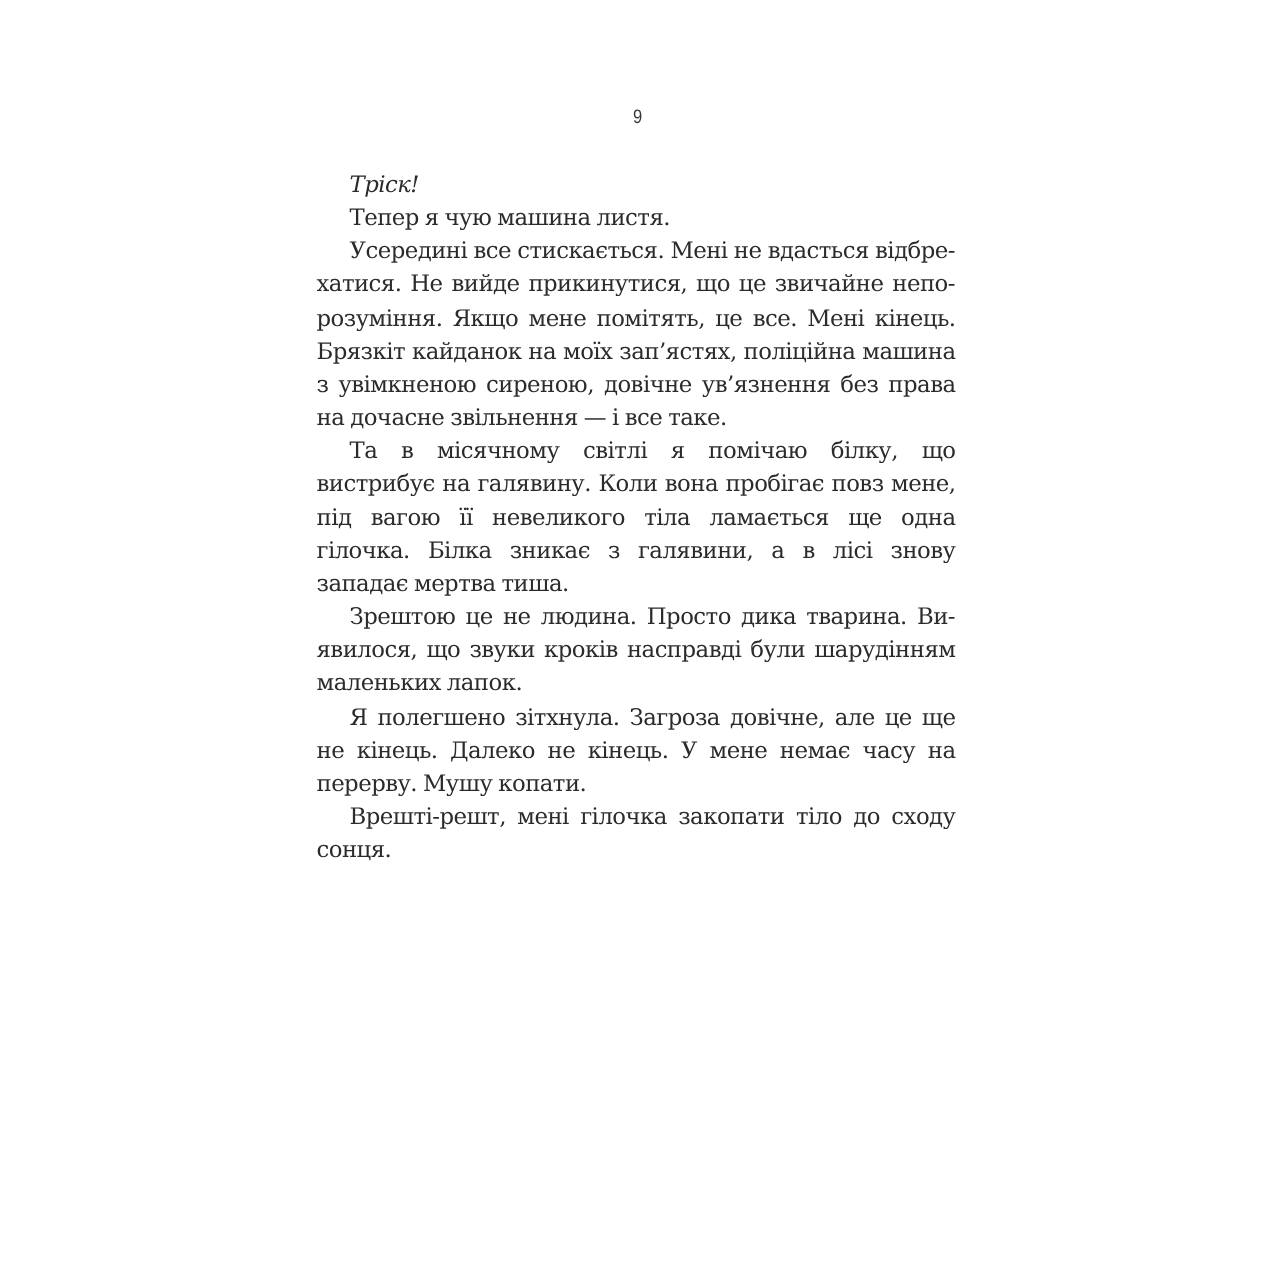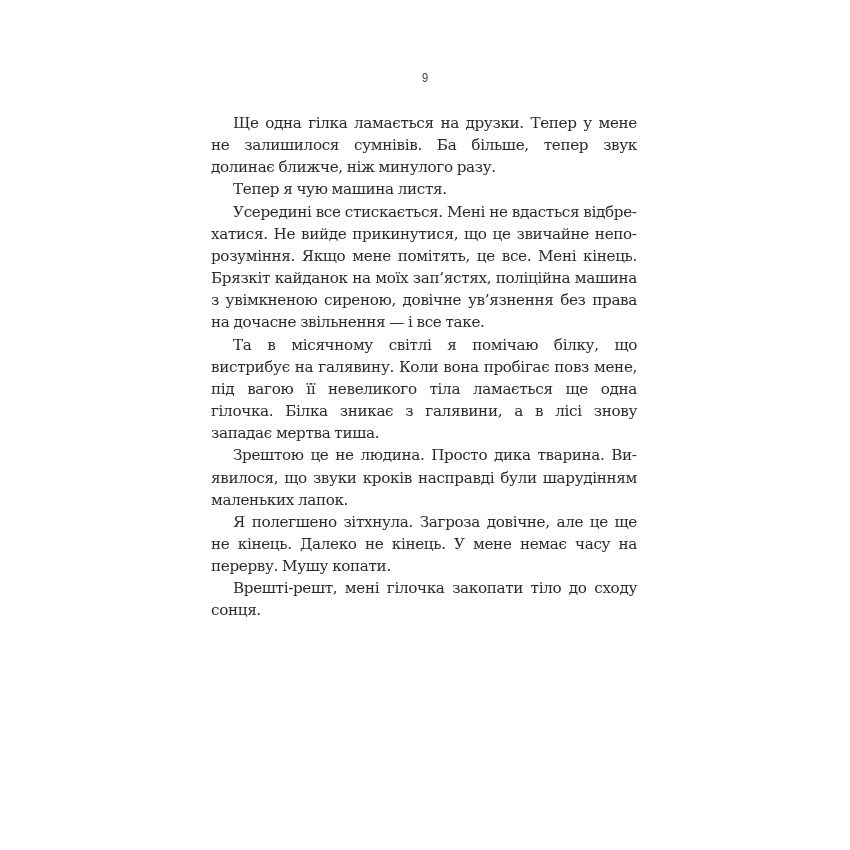--- a/index.html
+++ b/index.html
@@ -57,21 +57,21 @@
       text-align-last: left;
     }
   </style>
 </head>
 <body>
 
 <div class="page">
   <div class="page-number">9</div>
 
   <div class="text-block">
-    <p class="last-line-fix">Ще одна гілка ламається на друзки. Тепер у мене не залишилося сумнівів. Ба більше, тепер звук долинає ближче, ніж минулого разу.</p>
+    <p class="italic last-line-fix">Тріск!</p>
     <p class="last-line-fix">Тепер я чую машина листя.</p>
     <p class="last-line-fix">Усередині все стискається. Мені не вдасться відбре­хатися. Не вийде прикинутися, що це звичайне непо­розуміння. Якщо мене помітять, це все. Мені кінець. Брязкіт кайданок на моїх зап’ястях, поліційна машина з увімкненою сиреною, довічне ув’язнення без права на дочасне звільнення — і все таке.</p>
     <p class="last-line-fix">Та в місячному світлі я помічаю білку, що вистрибує на галявину. Коли вона пробігає повз мене, під вагою її невеликого тіла ламається ще одна гілочка. Білка зникає з галявини, а в лісі знову западає мертва тиша.</p>
     <p class="last-line-fix">Зрештою це не людина. Просто дика тварина. Ви­явилося, що звуки кроків насправді були шарудінням маленьких лапок.</p>
     <p class="last-line-fix">Я полегшено зітхнула. Загроза довічне, але це ще не кінець. Далеко не кінець. У мене немає часу на перерву. Мушу копати.</p>
     <p class="last-line-fix">Врешті-решт, мені гілочка закопати тіло до сходу сонця.</p>
   </div>
 </div>
 
 </body></html>

